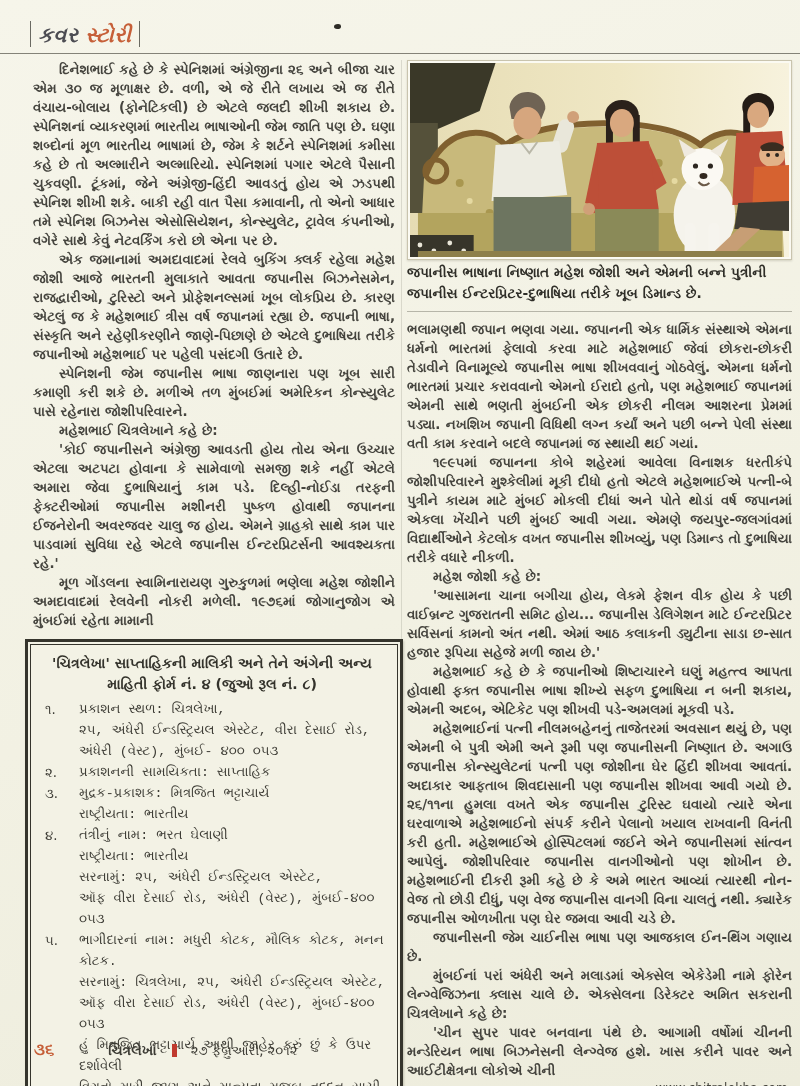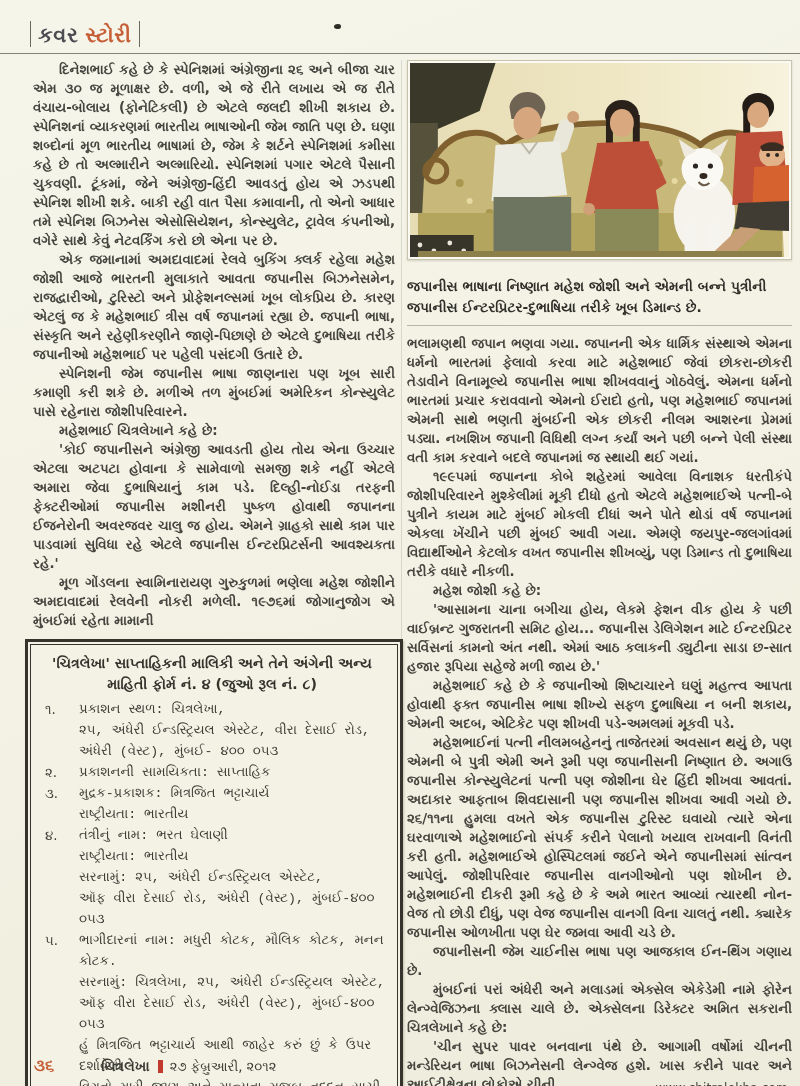--- a/index.html
+++ b/index.html
@@ -12,21 +12,21 @@
     width:800px;height:1086px;
     margin:0 auto;
     background:linear-gradient(160deg,#f6f5ea 0%,#f2f1e3 55%,#edecdc 100%);
     overflow:hidden;
     color:#45443e;
   }
   
   .masthead{
     position:absolute;left:30px;top:16px;
     display:flex;align-items:baseline;gap:7px;
-    font-size:21px;font-weight:bold;letter-spacing:.5px;
+    font-size:21px;font-weight:bold;letter-spacing:.5px;font-style:italic;
   }
   .masthead .vbar{display:inline-block;width:1px;height:26px;background:#6a6a62;transform:translateY(5px);}
   .masthead .cover{color:#4c4c52;}
   .masthead .story{color:#c65f38;}
   .head-rule{position:absolute;left:0;top:53px;width:800px;height:1px;background:#5d5c52;opacity:.75;}
   .ink-speck{position:absolute;width:7px;height:5px;border-radius:60% 40% 55% 45%;background:#2e2c26;}
   .col-divider{position:absolute;left:401px;top:60px;width:1px;height:968px;background:rgba(60,58,46,.14);}
 
   
   .col{position:absolute;top:60px;}
@@ -60,28 +60,28 @@
   }
 
   
   .photo-frame{
     width:385px;height:200px;background:#fbfaf2;
     border:1px solid #c9c4ae;box-shadow:0 1px 2px rgba(80,75,50,.2);
     padding:2px;box-sizing:border-box;
   }
   .photo-frame svg{display:block;width:100%;height:100%;}
   .photo-caption{
-    margin-top:16px;font-size:13.8px;line-height:21px;font-weight:bold;
+    margin-top:2px;font-size:13.8px;line-height:21px;font-weight:bold;
     color:#2f2e28;text-align:left;
   }
   .caption-rule{margin-top:7px;margin-bottom:8px;height:1px;background:rgba(70,68,55,.35);}
 
   
   .footer{position:absolute;left:0;top:1040px;width:800px;height:30px;font-size:13px;}
-  .footer-left{position:absolute;left:34px;top:16px;display:flex;align-items:baseline;gap:7px;justify-content:center;}
+  .footer-left{position:absolute;left:34px;top:0;display:flex;align-items:baseline;gap:14px;justify-content:center;}
   .footer-page{color:#c65f38;font-weight:bold;font-size:16.5px;}
   .footer-mag{color:#3c3b34;font-weight:bold;font-size:14px;margin-left:40px;}
   .footer-sep{display:inline-block;width:5px;height:13px;background:#c03a2e;transform:translateY(2px);
     box-shadow:2px 0 0 #c03a2e inset;border-left:1.5px solid #f2f1e3;}
   .footer-date{color:#3c3b34;font-size:13.2px;}
   .footer-site{position:absolute;right:12px;top:8px;color:#44433c;font-size:12px;letter-spacing:.2px;margin-top:33px;}
 </style>
 </head>
 <body>
 

